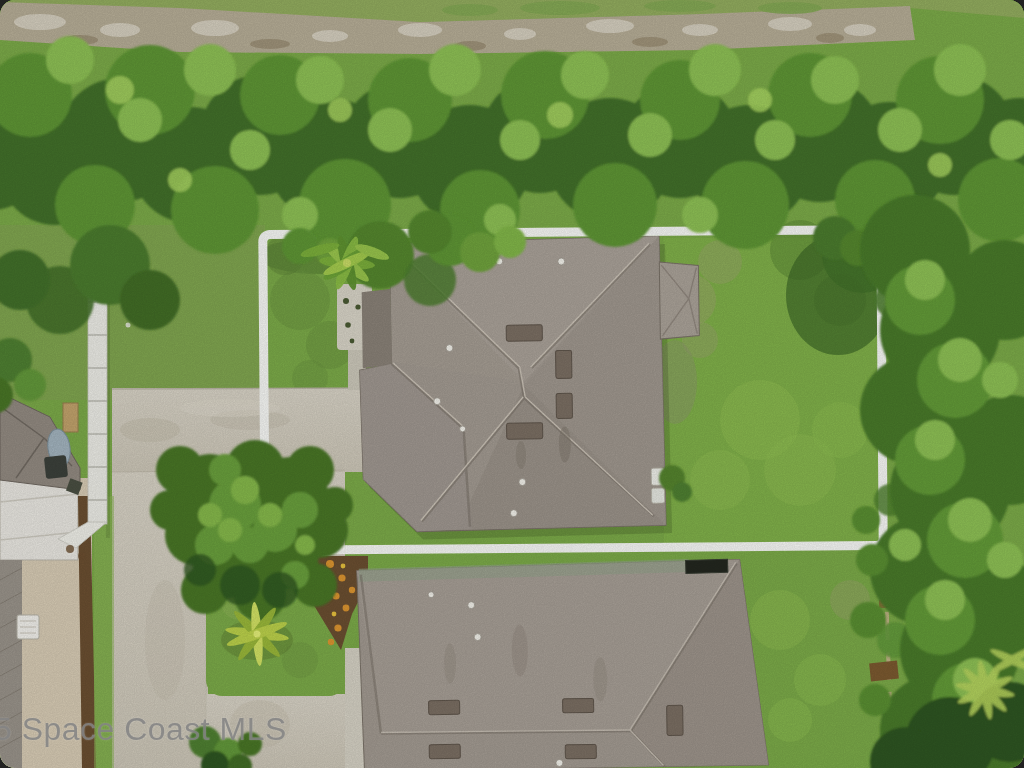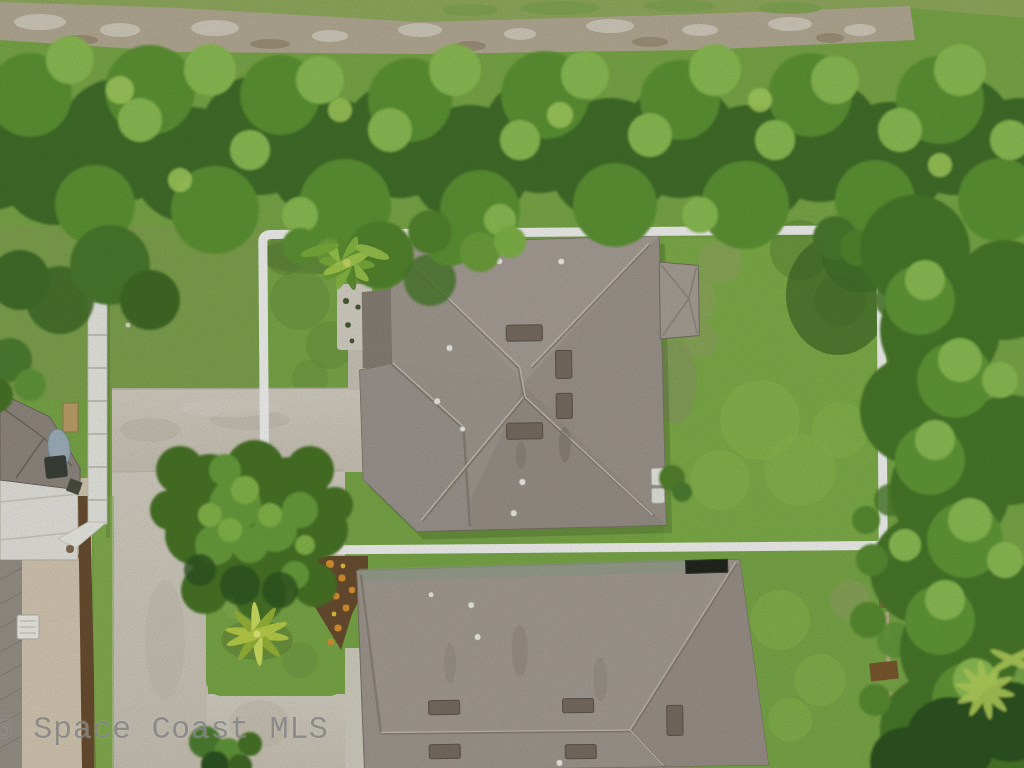--- a/index.html
+++ b/index.html
@@ -1,17 +1,17 @@
 <!DOCTYPE html>
 <html style="--boundary_white: #f8f9f6; --watermark_gray: #858585; --lawn_green: #7cab49; --backyard_green: #83b24a; --canopy_green: #5f9636; --canopy_dark: #42702a; --canopy_light: #8ec155; --roof_main_gray: #a39b92; --roof_bottom_gray: #a29a91; --roof_dark_plane: #8a8278; --vent_brown: #7b6f63; --panel_black: #23271f; --driveway_concrete: #d3cec0; --entry_pad: #d9d5c8; --dirt_trail_tan: #b7ae97; --mulch_brown: #6b4f31; --flower_orange: #dd9631; --fence_tan: #c8b68d; --pole_white: #edede7; --neighbor_beige: #d8ccb5; --neighbor_white_roof: #eae8e2;"><head>
 <meta charset="utf-8">
 <style>
   html,body{margin:0;padding:0;background:#222;}
   #scene{position:relative;width:1024px;height:768px;overflow:hidden;
-         font-family:Liberation Mono, monospace;background:var(--lawn_green,#7cab49);}
+         font-family:Liberation Sans, sans-serif;background:var(--lawn_green,#7cab49);border-radius:15px;}
   #scene svg{position:absolute;left:0;top:0;display:block;}
   .watermark{position:absolute;left:-6px;top:712px;
              font-size:31px;font-weight:400;letter-spacing:.5px;
              color:var(--watermark_gray,#868686);opacity:.88;
              text-shadow:0 0 2px rgba(255,255,255,.25);
              transform:scaleX(1.03);transform-origin:left;
              white-space:nowrap;user-select:none;}
 </style>
 </head>
 <body>

